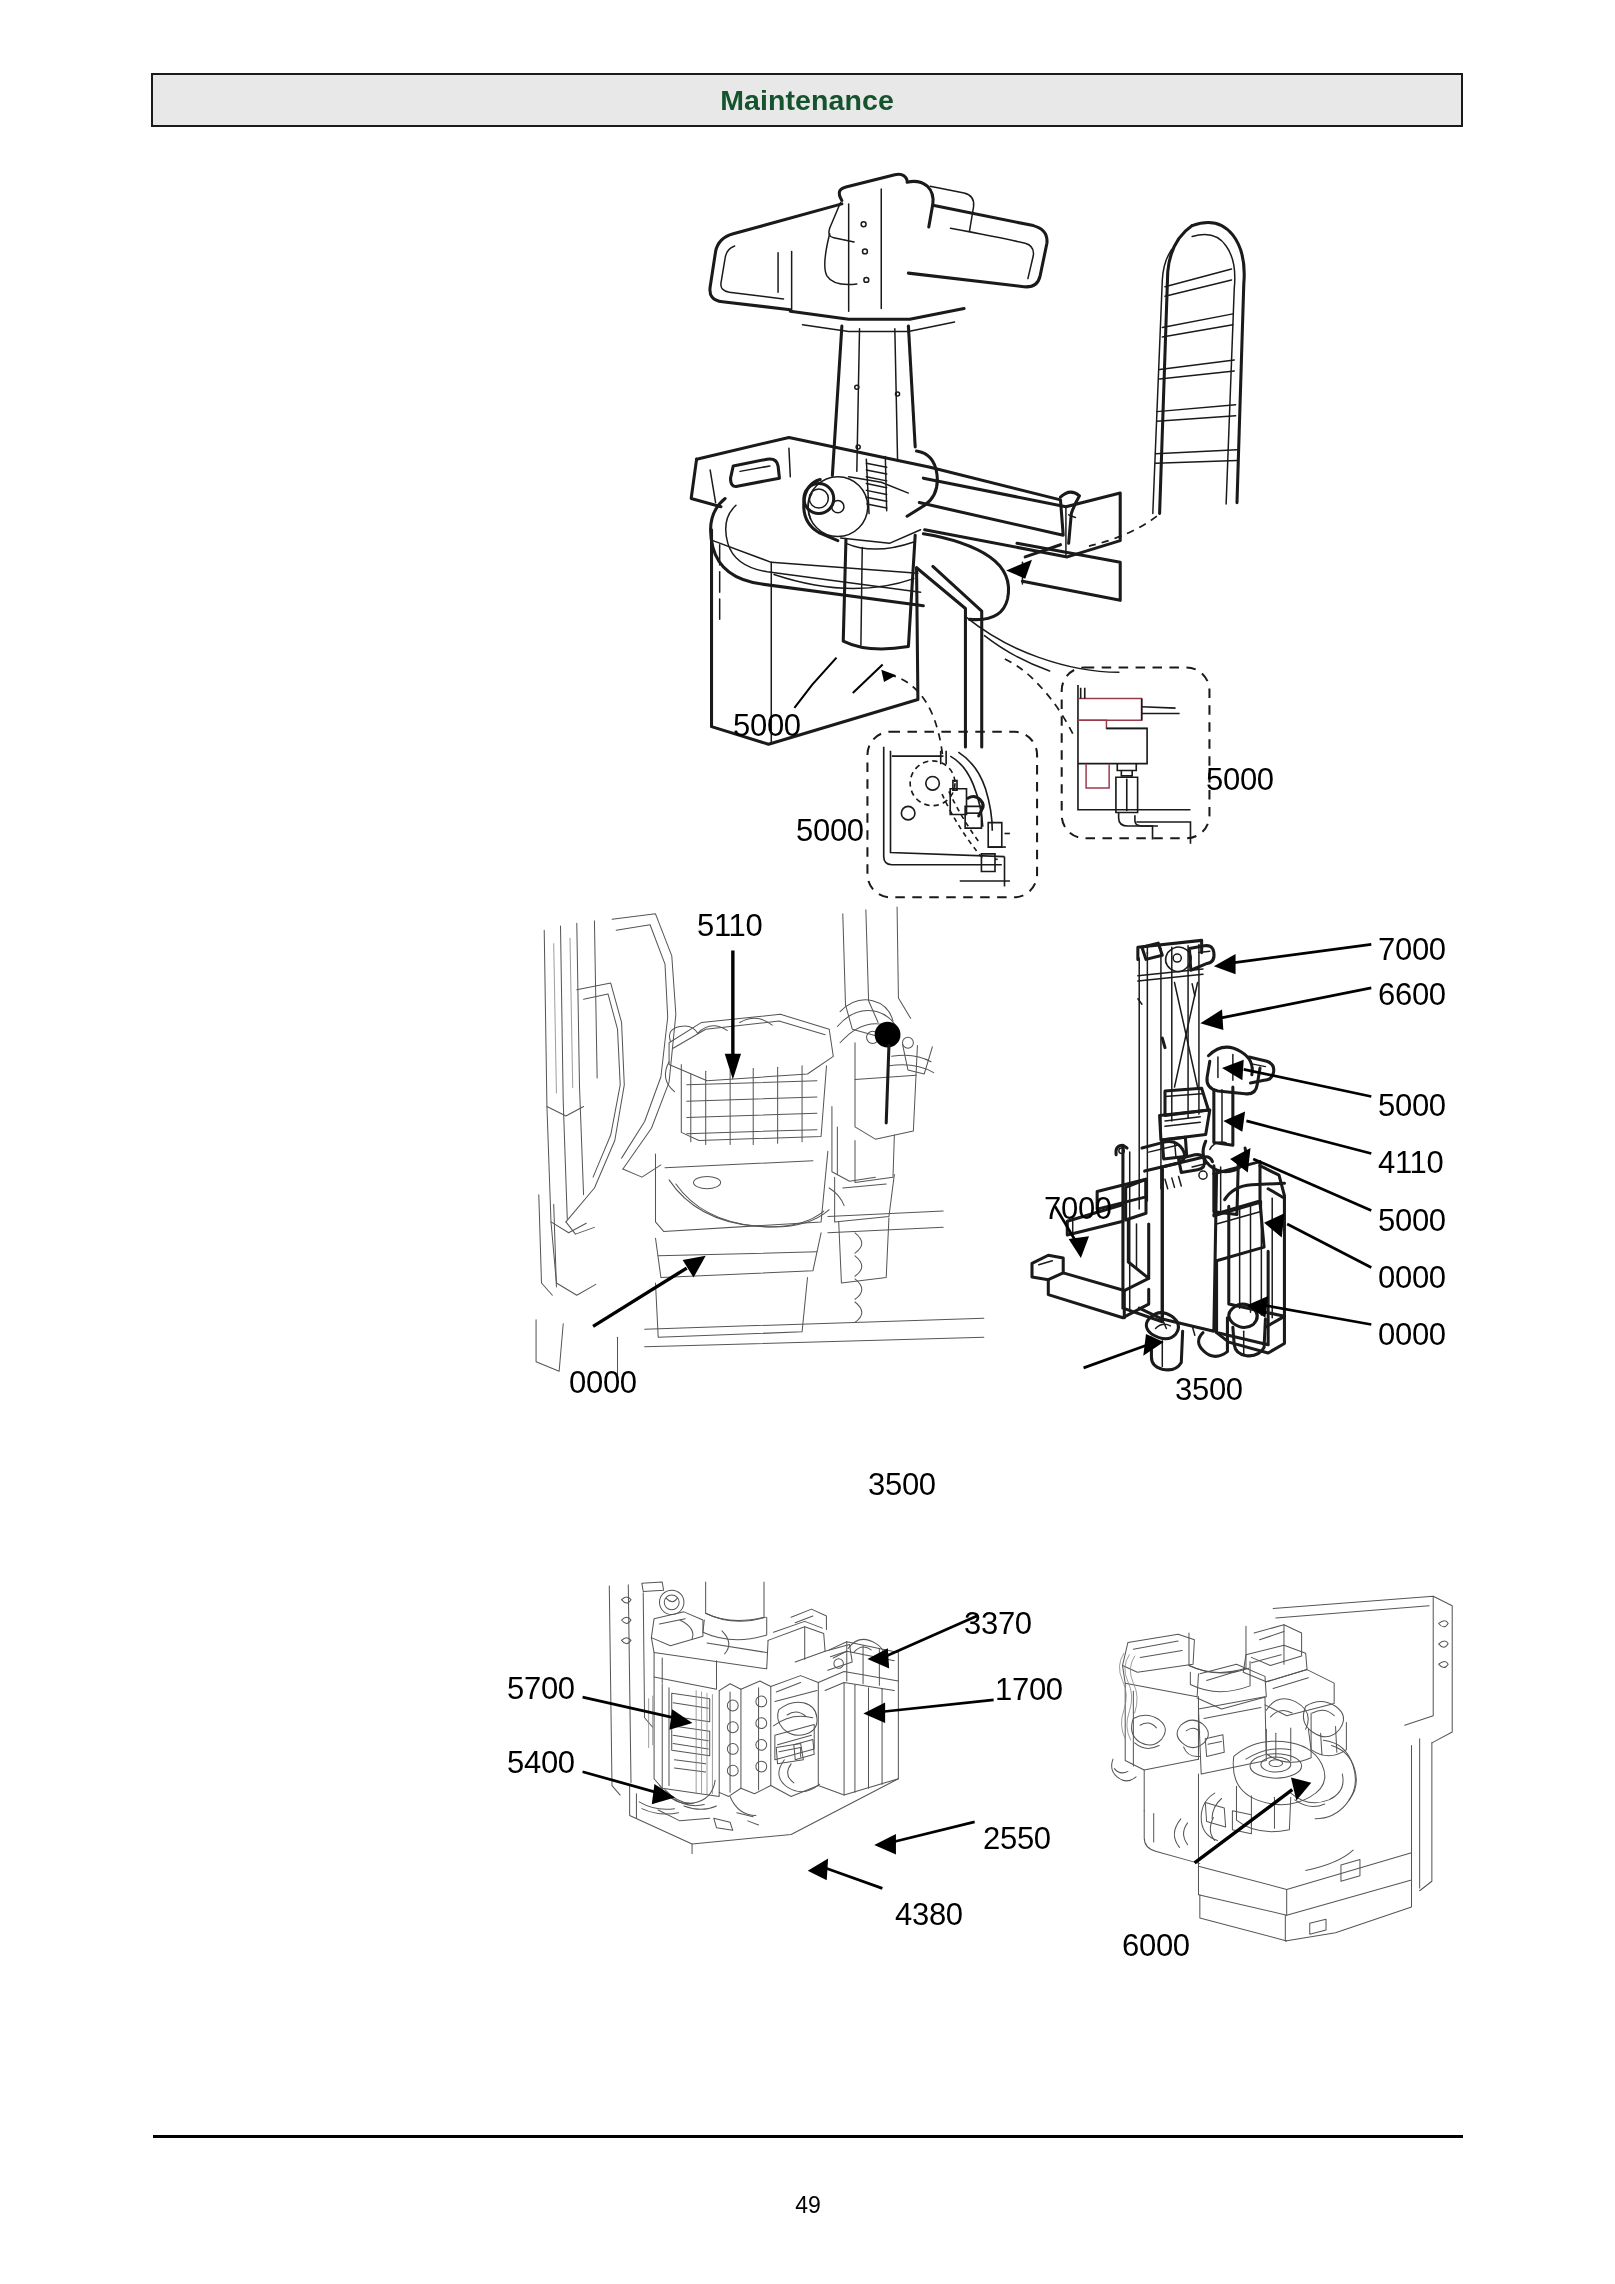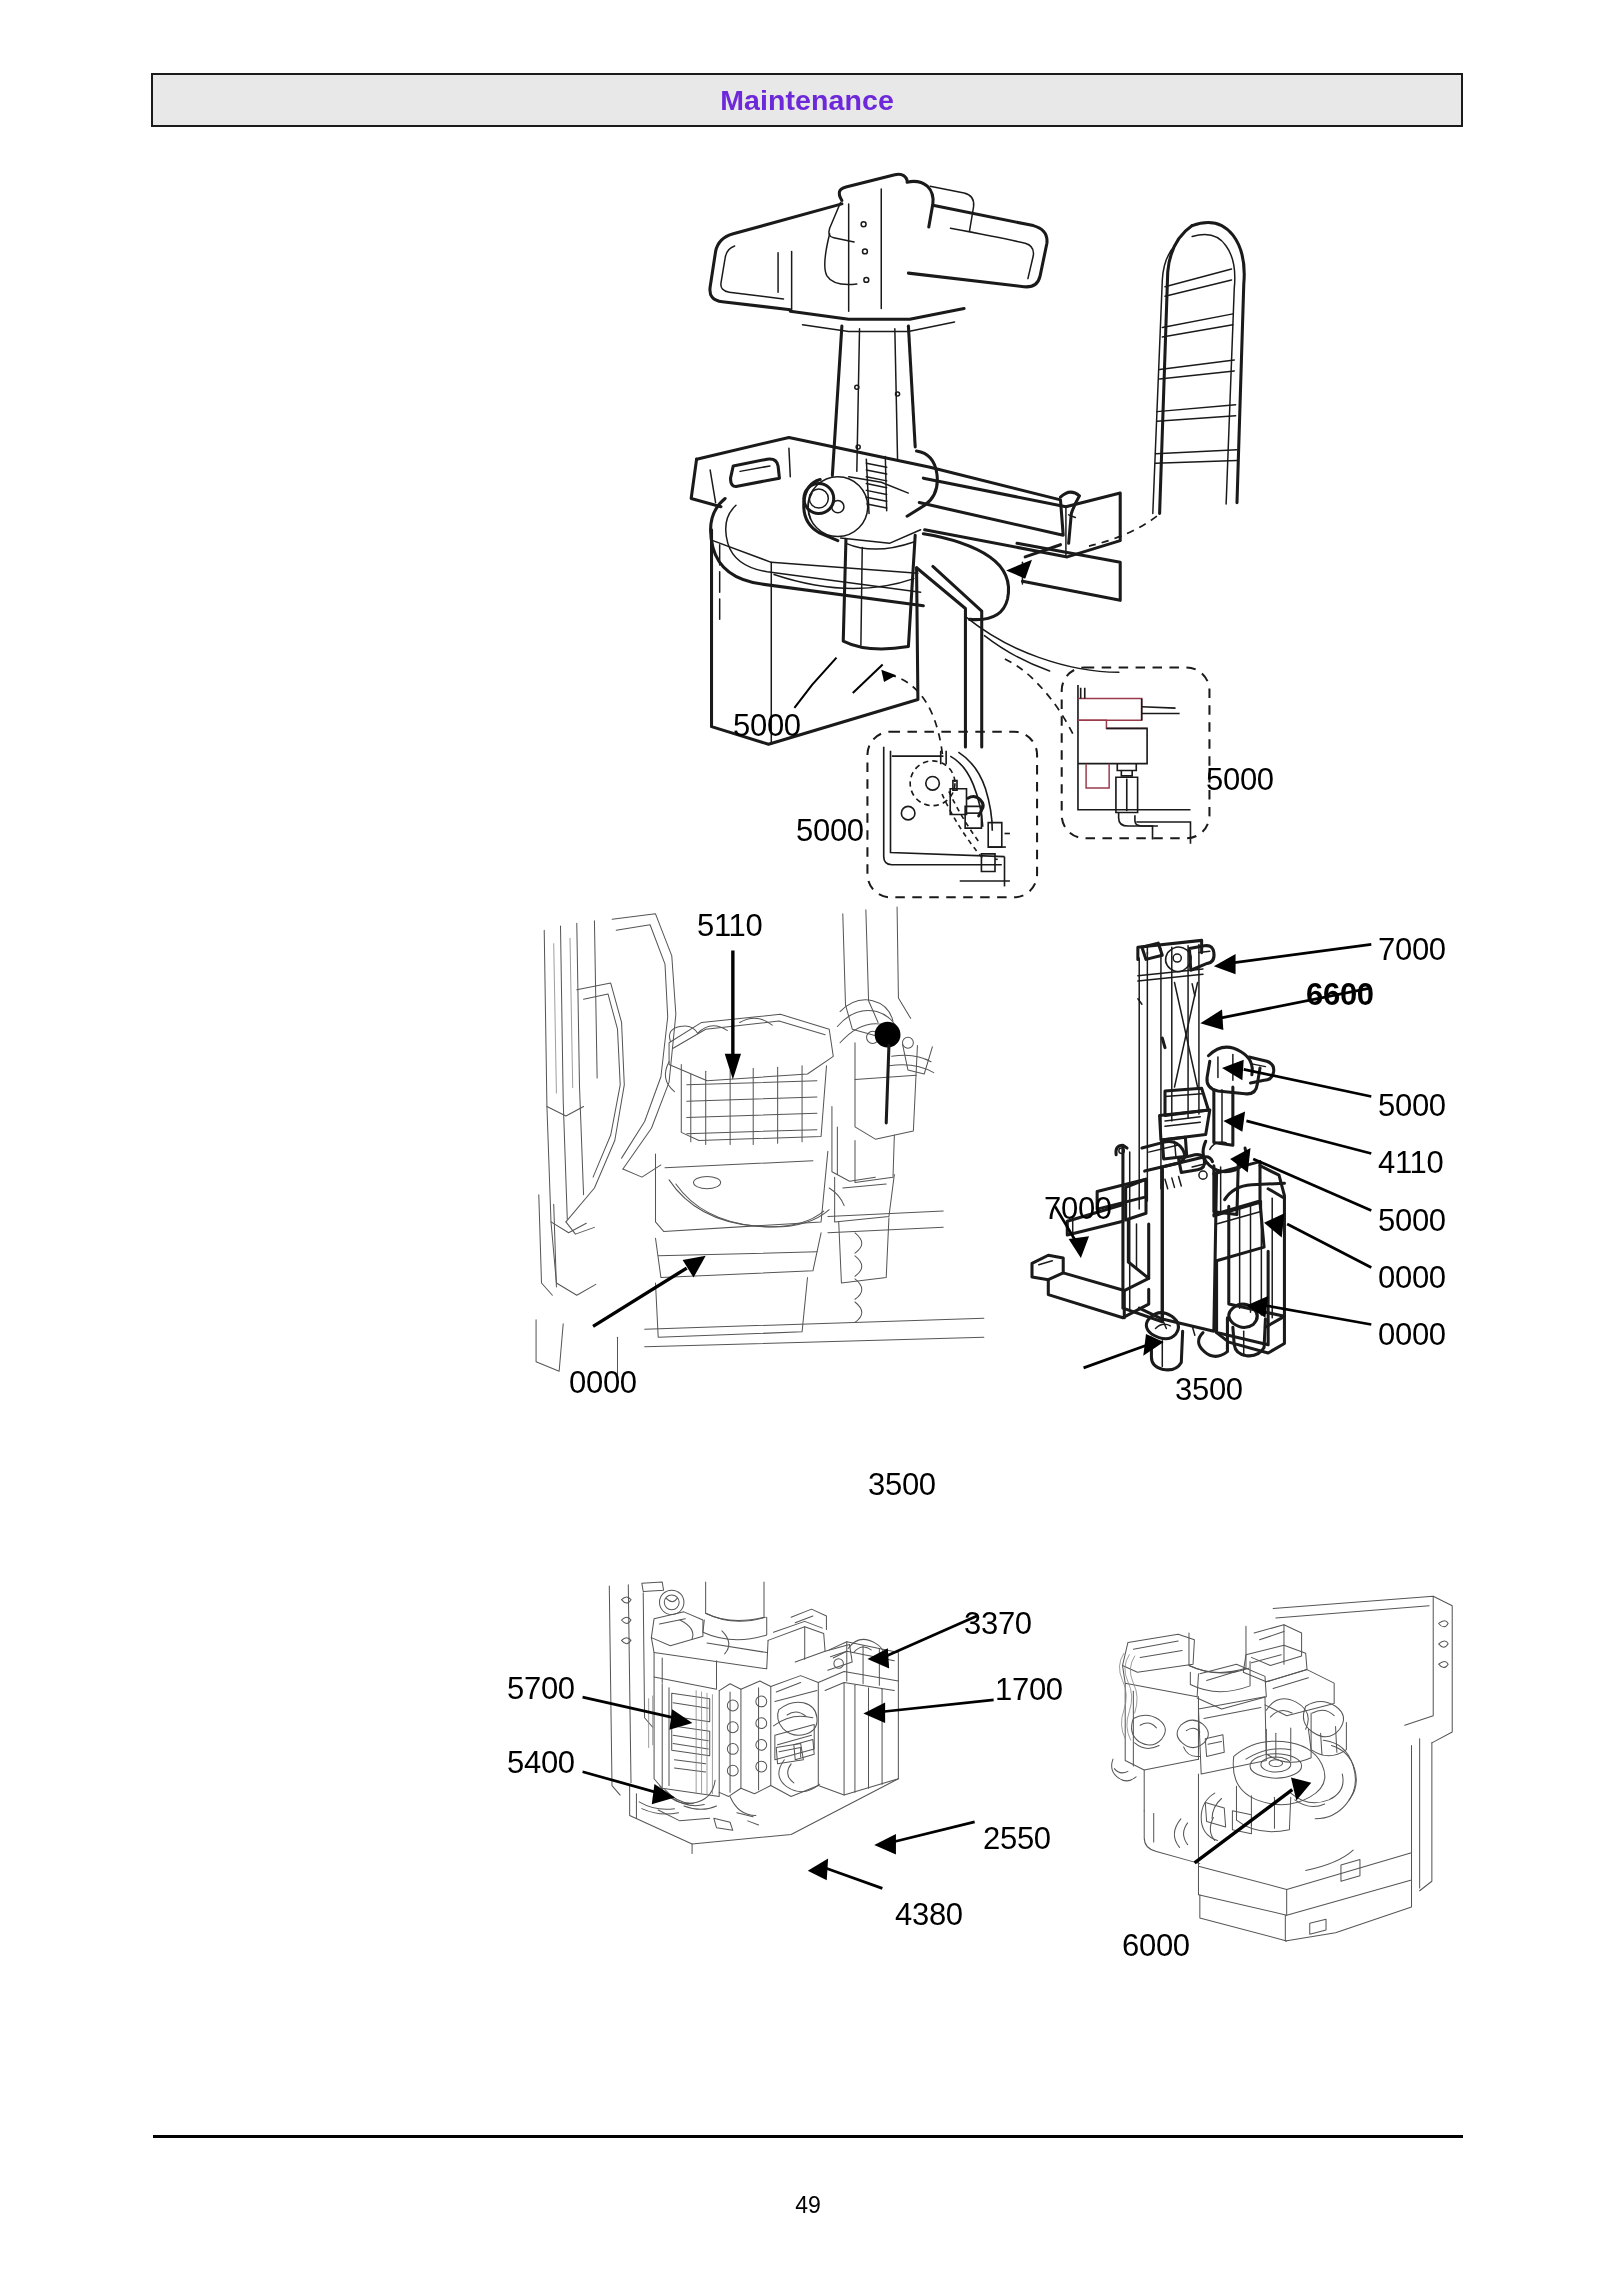--- a/index.html
+++ b/index.html
@@ -31,21 +31,21 @@
     border: 2.7px solid #1a1a1a;
     box-sizing: border-box;
     display: flex;
     align-items: center;
     justify-content: center;
   }
   #header-title {
     font-size: 28.5px;
     font-weight: bold;
     letter-spacing: 0.1px;
-    color: #6d28d9;
+    color: #14532d;
   }
 
   
   #footer-rule {
     position: absolute;
     left: 153px;
     top: 2135px;
     width: 1310px;
     height: 3.4px;
     background: #000;
@@ -536,21 +536,21 @@
       <path class="lead" stroke-width="4" d="M500 600 L344 572"></path>
       <path class="fillblk" d="M348 558 L316 572 L344 590 Z"></path>
       <path class="lead" stroke-width="4" d="M34 426 L66 480"></path>
       <path class="fillblk" d="M54 474 L84 470 L72 502 Z"></path>
       <path class="lead" stroke-width="4" d="M76 664 L176 628"></path>
       <path class="fillblk" d="M168 614 L164 646 L194 626 Z"></path>
     </svg>
   </div>
 
   <div class="callout-label" style="left:1378px; top:934px;">7000</div>
-  <div class="callout-label" style="left:1306px; top:979px;font-weight:bold;">6600</div>
+  <div class="callout-label" style="left:1378px; top:979px;">6600</div>
   <div class="callout-label" style="left:1378px; top:1090px;">5000</div>
   <div class="callout-label" style="left:1378px; top:1147px;">4110</div>
   <div class="callout-label" style="left:1378px; top:1205px;">5000</div>
   <div class="callout-label" style="left:1378px; top:1262px;">0000</div>
   <div class="callout-label" style="left:1378px; top:1319px;">0000</div>
   <div class="callout-label" style="left:1044px; top:1193px;">7000</div>
   <div class="callout-label" style="left:1175px; top:1374px;">3500</div>
   <div class="callout-label" style="left:868px; top:1469px;">3500</div>
 
   <div class="figure" style="left:597px; top:1582px; width:353px; height:380px;">

